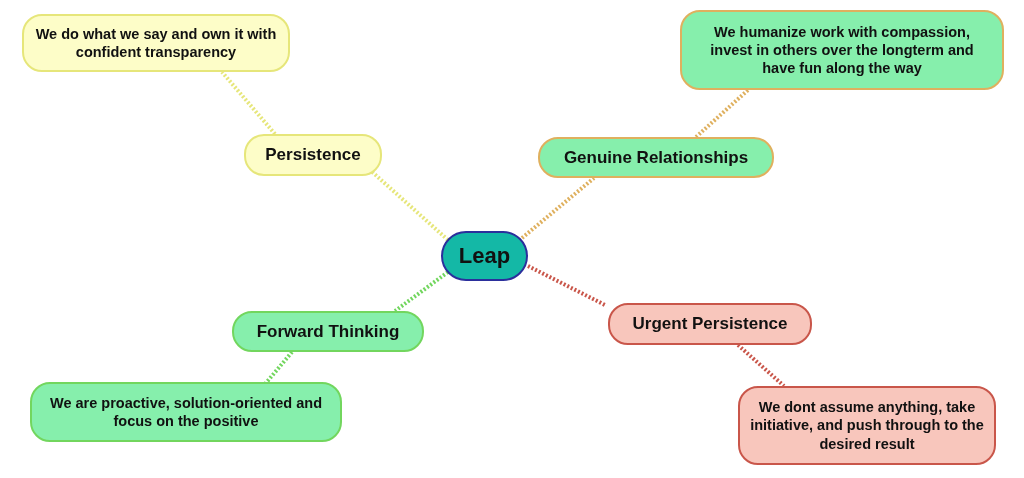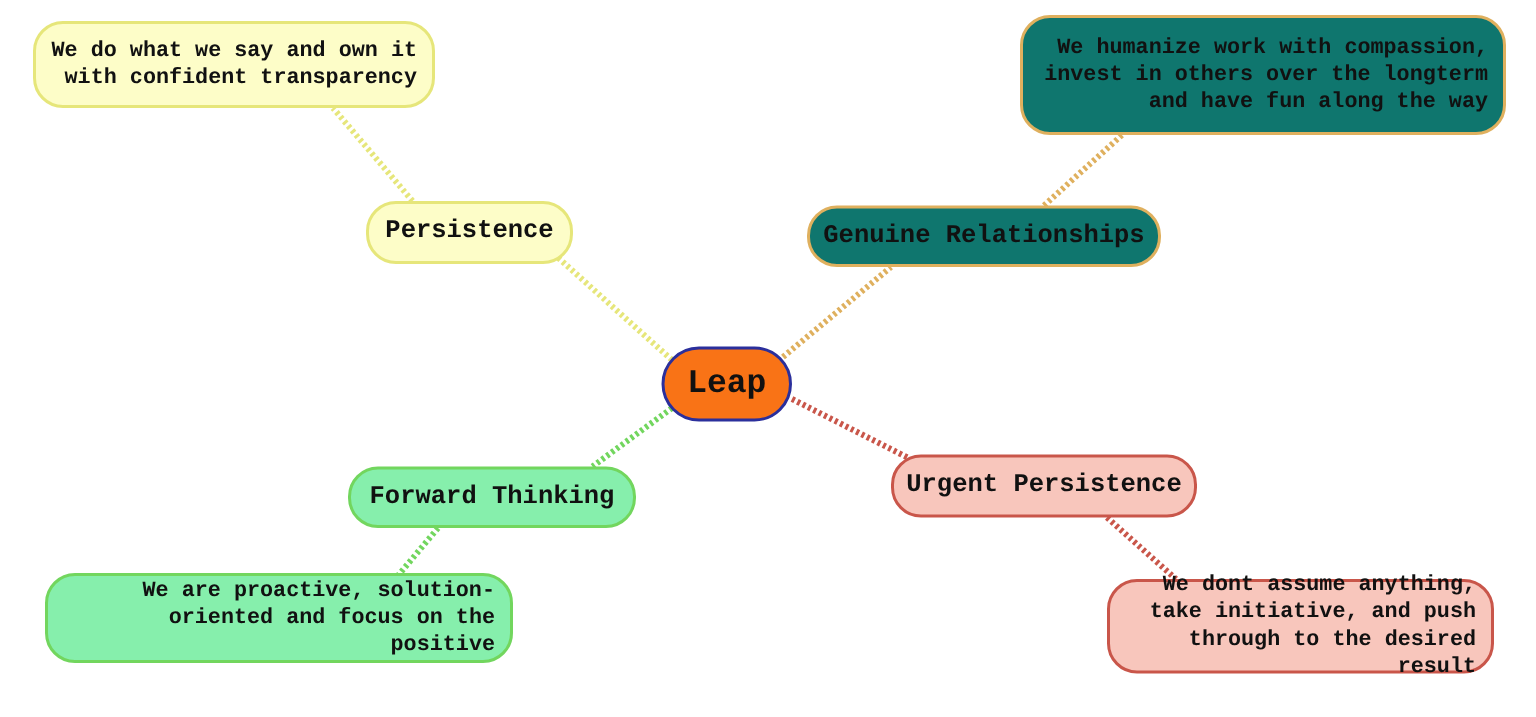--- a/index.html
+++ b/index.html
@@ -1,29 +1,29 @@
 <!DOCTYPE html>
 <html><head>
 <meta charset="utf-8">
 <style>
   html, body { margin: 0; padding: 0; background: #ffffff; }
   body { width: 1024px; height: 478px; position: relative; overflow: hidden;
          font-family: "Liberation Sans", "DejaVu Sans", sans-serif; }
   #links { position: absolute; left: 0; top: 0; width: 1024px; height: 478px; }
   .node { position: absolute; box-sizing: border-box; display: flex; align-items: center;
-          justify-content: center; text-align: right; font-weight: bold; color: #111;
-          border-radius: 18px; border: 2px solid; line-height: 1.25; font-family: Liberation Mono, monospace; }
+          justify-content: center; text-align: center; font-weight: bold; color: #111;
+          border-radius: 18px; border: 2px solid; line-height: 1.25; }
   .topic { font-size: 17px; border-radius: 20px; }
   .desc { font-size: 14.5px; border-radius: 20px; padding: 0 10px; }
   .center { font-size: 22px; border-radius: 26px; }
   .yellow { background: #fdfdc8; border-color: #e6e67a; }
-  .orange { background: #0f766e; border-color: #dfb05e; }
+  .orange { background: #86efac; border-color: #dfb05e; }
   .green  { background: #86efac; border-color: #72d65e; }
   .red    { background: #f8c6bc; border-color: #c9564a; }
-  .blue   { background: #f97316; border-color: #2b2f9c; }
+  .blue   { background: #14b8a6; border-color: #2b2f9c; }
 </style>
 </head>
 <body>
 
 <svg id="links">
   <line x1="448" y1="240" x2="370" y2="170" stroke="#e6e67a" stroke-width="4" stroke-dasharray="2,2"></line>
   <line x1="275" y1="134" x2="222" y2="72" stroke="#e6e67a" stroke-width="4" stroke-dasharray="2,2"></line>
   <line x1="522" y1="238" x2="594" y2="178" stroke="#dfb05e" stroke-width="4" stroke-dasharray="2,2"></line>
   <line x1="696" y1="137" x2="748" y2="90" stroke="#dfb05e" stroke-width="4" stroke-dasharray="2,2"></line>
   <line x1="448" y1="272" x2="395" y2="311" stroke="#72d65e" stroke-width="4" stroke-dasharray="2,2"></line>
@@ -36,14 +36,14 @@
 <div class="node topic yellow" style="left:244px; top:134px; width:138px; height:42px;">Persistence</div>
 
 <div class="node desc orange" style="left:680px; top:10px; width:324px; height:80px;">We humanize work with compassion, invest in others over the longterm and have fun along the way</div>
 <div class="node topic orange" style="left:538px; top:137px; width:236px; height:41px;">Genuine Relationships</div>
 
 <div class="node center blue" style="left:441px; top:231px; width:87px; height:50px;">Leap</div>
 
 <div class="node topic green" style="left:232px; top:311px; width:192px; height:41px;">Forward Thinking</div>
 <div class="node desc green" style="left:30px; top:382px; width:312px; height:60px;">We are proactive, solution-oriented and focus on the positive</div>
 
-<div class="node topic red" style="left:594px; top:303px; width:204px; height:42px;">Urgent Persistence</div>
-<div class="node desc red" style="left:738px; top:386px; width:258px; height:63px;">We dont assume anything, take initiative, and push through to the desired result</div>
+<div class="node topic red" style="left:608px; top:303px; width:204px; height:42px;">Urgent Persistence</div>
+<div class="node desc red" style="left:738px; top:386px; width:258px; height:79px;">We dont assume anything, take initiative, and push through to the desired result</div>
 
 </body></html>

